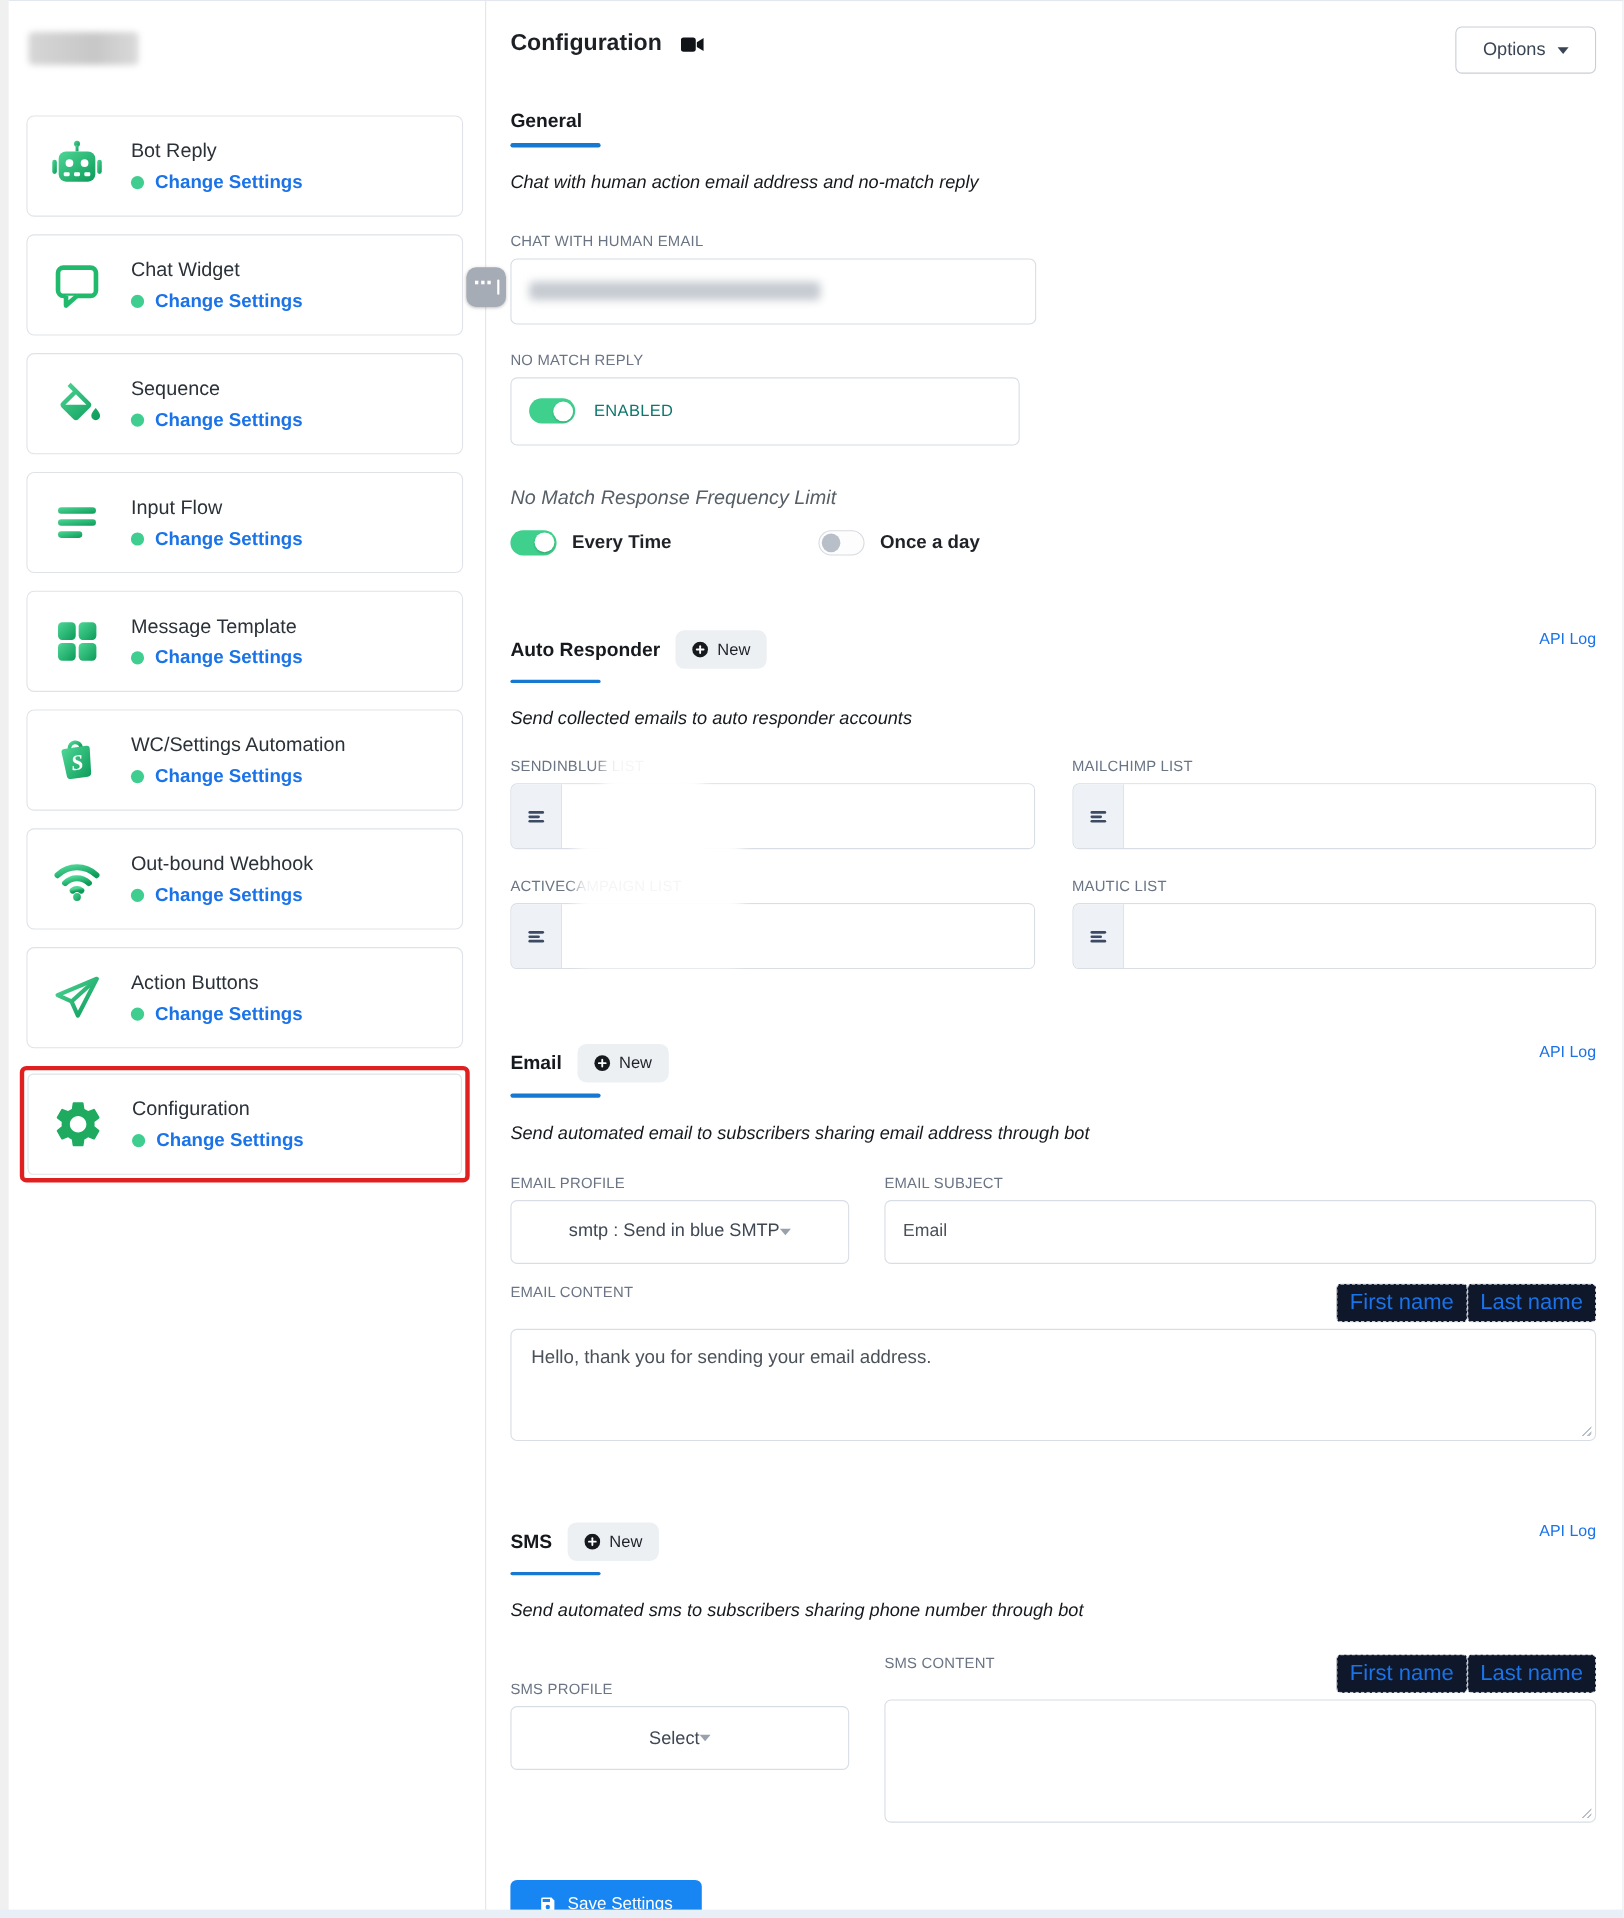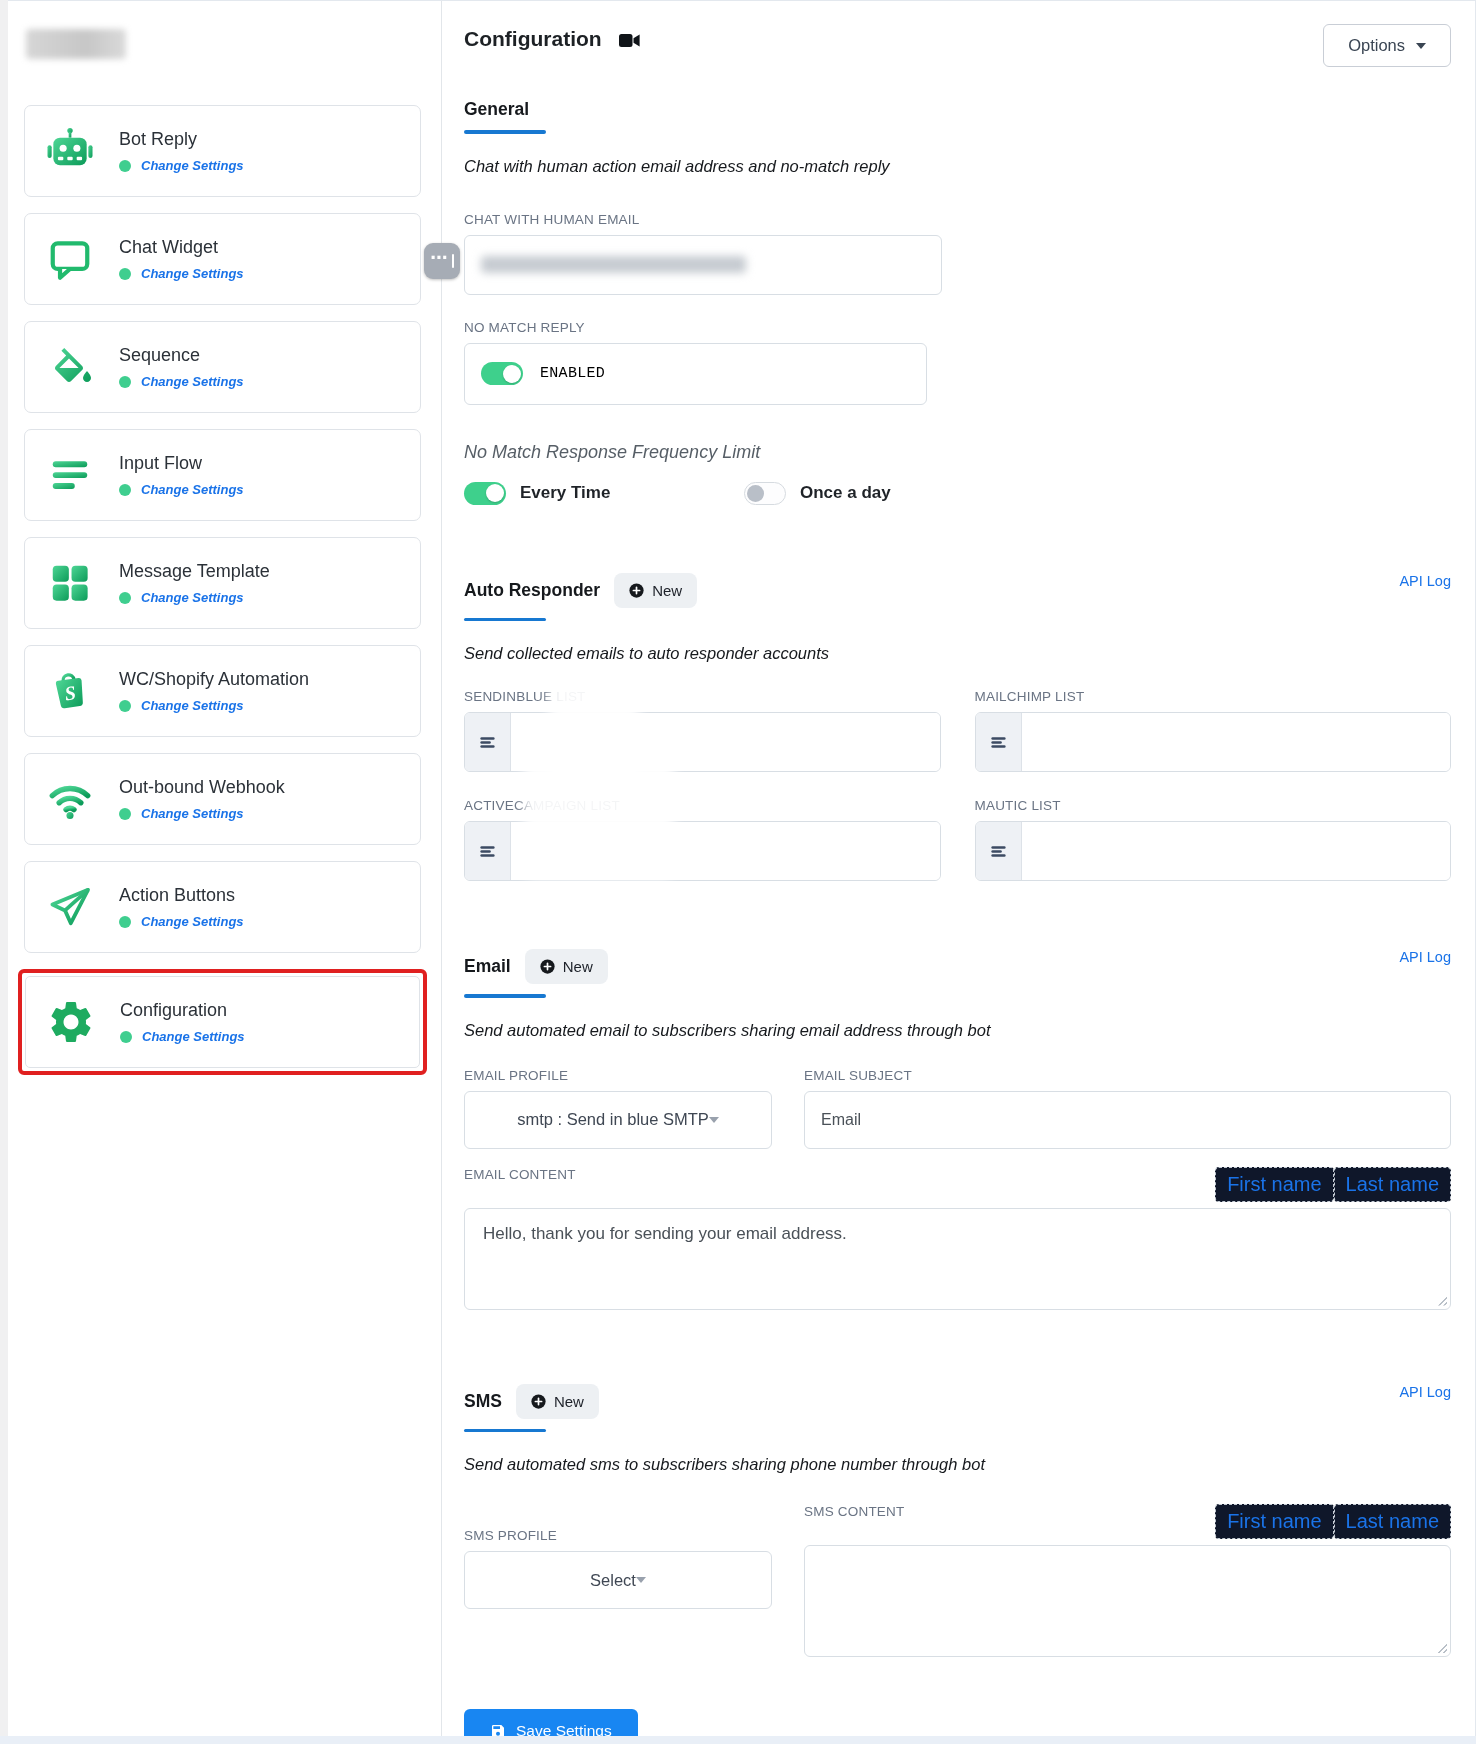--- a/index.html
+++ b/index.html
@@ -8,21 +8,21 @@
   .panel { position:absolute; left:8px; top:0; right:0; bottom:0; background:#fff; border:1px solid #e3e8ee; border-left:none; display:flex; }
 
   
   .sidebar { width:434px; border-right:1px solid #e2e6ea; padding:28px 20px 20px 16px; background:#fff; position:relative; }
   .logo-blur { width:100px; height:30px; border-radius:4px; background:linear-gradient(90deg,#d6d6d6,#c7c7c7 60%,#dadada); filter:blur(3px); margin-bottom:46px; margin-left:2px; }
   .nav-card { height:92px; border:1px solid #dfe3e8; border-radius:7px; background:#fff; display:flex; align-items:center; padding:0 18px; gap:22px; margin-bottom:16px; }
   .nav-icon { width:54px; display:flex; justify-content:center; align-items:center; flex:0 0 54px; }
   .nav-title { font-size:18px; font-weight:500; color:#2b3138; margin-bottom:8px; }
   .nav-sub { display:flex; align-items:center; gap:10px; }
   .dot { width:12px; height:12px; border-radius:50%; background:var(--accent-green); }
-  .change-link { font-size:13px; font-weight:700; color:var(--link-blue); cursor:pointer;font-style:italic; }
+  .change-link { font-size:17px; font-weight:700; color:var(--link-blue); cursor:pointer; }
   .highlight-wrap { border:4px solid var(--highlight-red); border-radius:6px; padding:3px; margin:16px -6px 0; }
   .highlight-wrap .nav-card { margin-bottom:0; border-radius:5px; }
   .divider-handle { position:absolute; left:416px; top:242px; width:36px; height:36px; border-radius:9px; background:#a6acb5; box-shadow:0 1px 3px rgba(0,0,0,.25); color:#fff; display:flex; align-items:center; justify-content:center; gap:3px; z-index:5; }
   .divider-handle .dots { font-size:17px; font-weight:700; letter-spacing:1px; line-height:0; margin-top:-7px; }
   .divider-handle .bar { width:2px; height:14px; background:#fff; border-radius:1px; }
 
   
   .content { flex:1; padding:26px 24px 0 22px; position:relative; }
   .content-header { display:flex; justify-content:space-between; align-items:flex-start; }
   .page-title-row { display:flex; align-items:center; gap:17px; }
@@ -40,21 +40,21 @@
 
   .field-label { font-size:13.5px; color:#6a7484; letter-spacing:.2px; margin-bottom:8px; }
   .text-box { border:1px solid #d8dee4; border-radius:6px; background:#fff; height:60px; display:flex; align-items:center; padding:0 16px; font-size:16px; color:#4a5158; position:relative; }
   .blur-bar { width:265px; height:17px; border-radius:4px; background:#c6cbd1; filter:blur(4px); }
   .toggle-box { border:1px solid #d8dee4; border-radius:6px; height:62px; display:flex; align-items:center; gap:17px; padding:0 16px; width:463px; }
   .toggle { width:42px; height:23px; border-radius:12px; position:relative; flex:0 0 42px; cursor:pointer; }
   .toggle.on { background:#3ed08c; }
   .toggle.on::after { content:""; position:absolute; right:2.5px; top:2.5px; width:18px; height:18px; border-radius:50%; background:#fff; box-shadow:0 1px 2px rgba(0,0,0,.2); }
   .toggle.off { background:#fdfdfe; border:1px solid #d6dbe0; }
   .toggle.off::after { content:""; position:absolute; left:2px; top:2px; width:17px; height:17px; border-radius:50%; background:#b9bfc8; }
-  .enabled-label { font-size:15px; color:#000000; letter-spacing:.3px;font-family:Liberation Mono, monospace; }
+  .enabled-label { font-size:15px; color:#0f766e; letter-spacing:.3px; }
   .freq-title { font-size:18px; color:#565e66; margin-top:37px;font-style:italic; }
   .freq-row { display:flex; align-items:center; margin-top:19px; }
   .freq-item { display:flex; align-items:center; gap:14px; }
   .freq-label { font-size:17px; font-weight:700; color:#1f2328; }
 
   .section { margin-top:0; }
   .ar-grid { display:grid; grid-template-columns:1fr 1fr; column-gap:34px; row-gap:26px; margin-top:26px; position:relative; }
   .input-group { display:flex; border:1px solid #d8dee4; border-radius:6px; height:60px; overflow:hidden; background:#fff; }
   .ig-prefix { width:46px; background:#eef1f5; border-right:1px solid #dde2e8; display:flex; align-items:center; justify-content:center; flex:0 0 46px; }
   .ig-input { flex:1; background:#fff; }
@@ -195,21 +195,21 @@
         <span class="nav-icon">
           <svg viewBox="0 0 24 24" width="50" height="50">
             <g transform="rotate(-8 12 12)">
               <path d="M9.4 6.8 a2.6 2.6 0 0 1 5.2 0" fill="none" stroke="url(#gg)" stroke-width="1.6"></path>
               <path d="M7.1 6.4 h9.8 a1.3 1.3 0 0 1 1.3 1.4 l-.85 10.4 a1.7 1.7 0 0 1 -1.7 1.6 h-7.3 a1.7 1.7 0 0 1 -1.7 -1.6 L5.8 7.8 a1.3 1.3 0 0 1 1.3 -1.4 z" fill="url(#gg)"></path>
               <text x="12" y="16.2" font-size="9.5" font-weight="bold" font-style="italic" fill="#fff" text-anchor="middle" font-family="Liberation Serif, serif">S</text>
             </g>
           </svg>
         </span>
         <span>
-          <div class="nav-title">WC/Shopify Automation</div>
+          <div class="nav-title">WC/Settings Automation</div>
           <div class="nav-sub">
               <span class="dot"></span>
               <span class="change-link">Change Settings</span>
             </div>
         </span>
       </div>
 
       <div class="nav-card">
         <span class="nav-icon">
           <svg viewBox="0 0 24 24" width="50" height="50">

